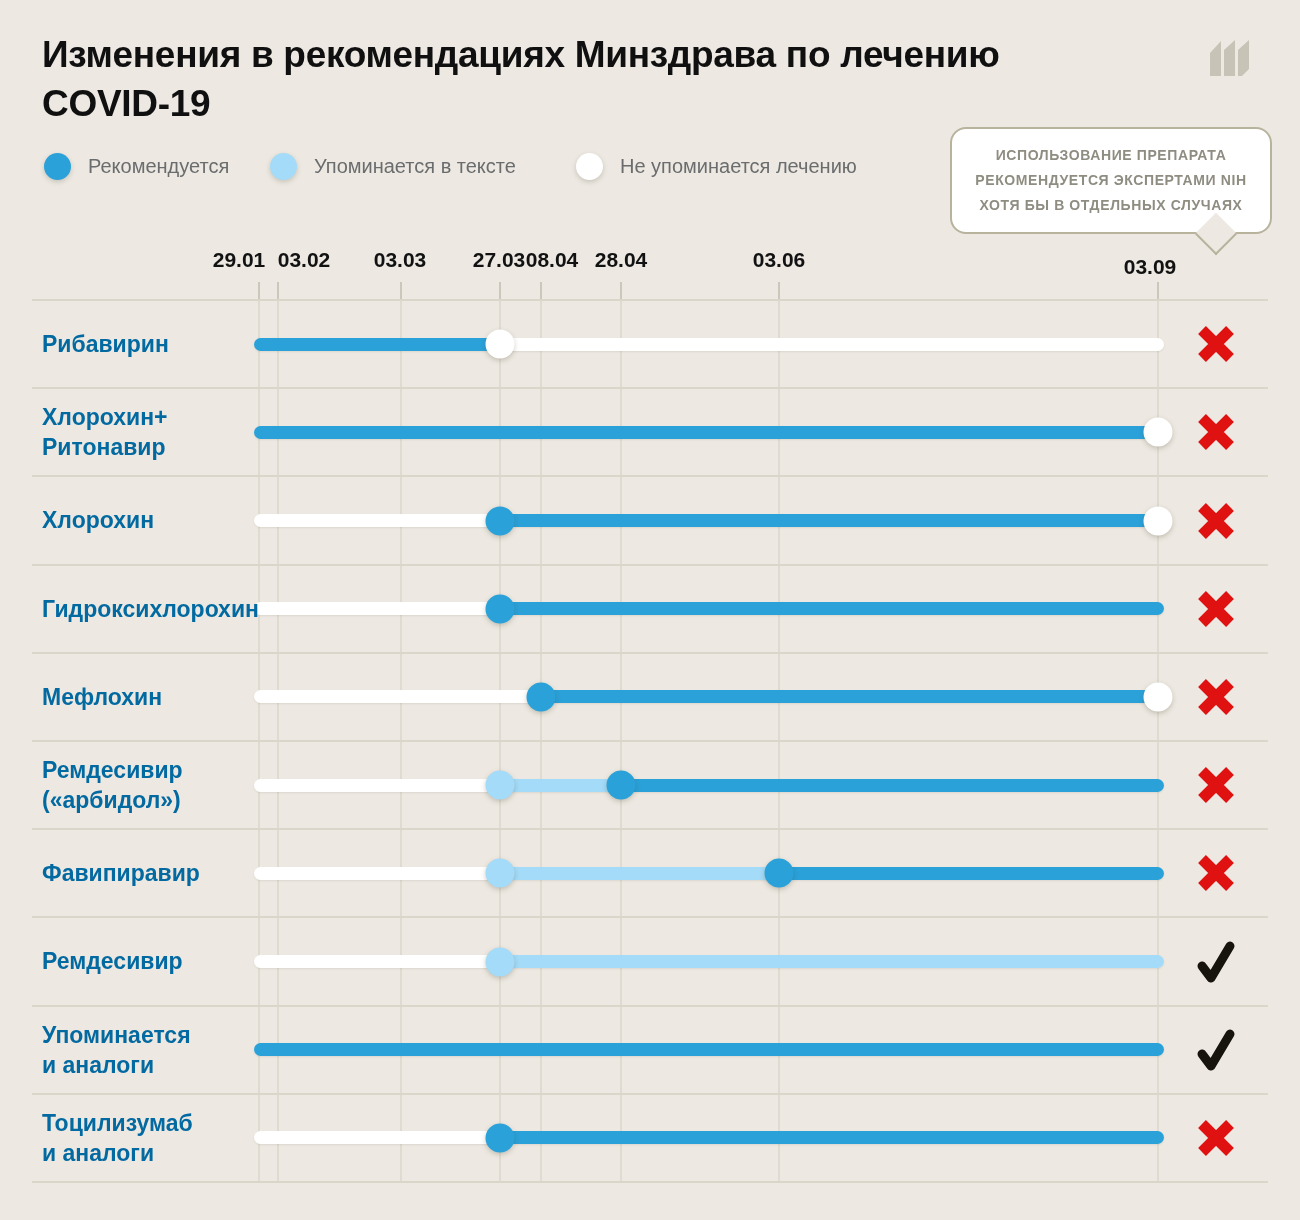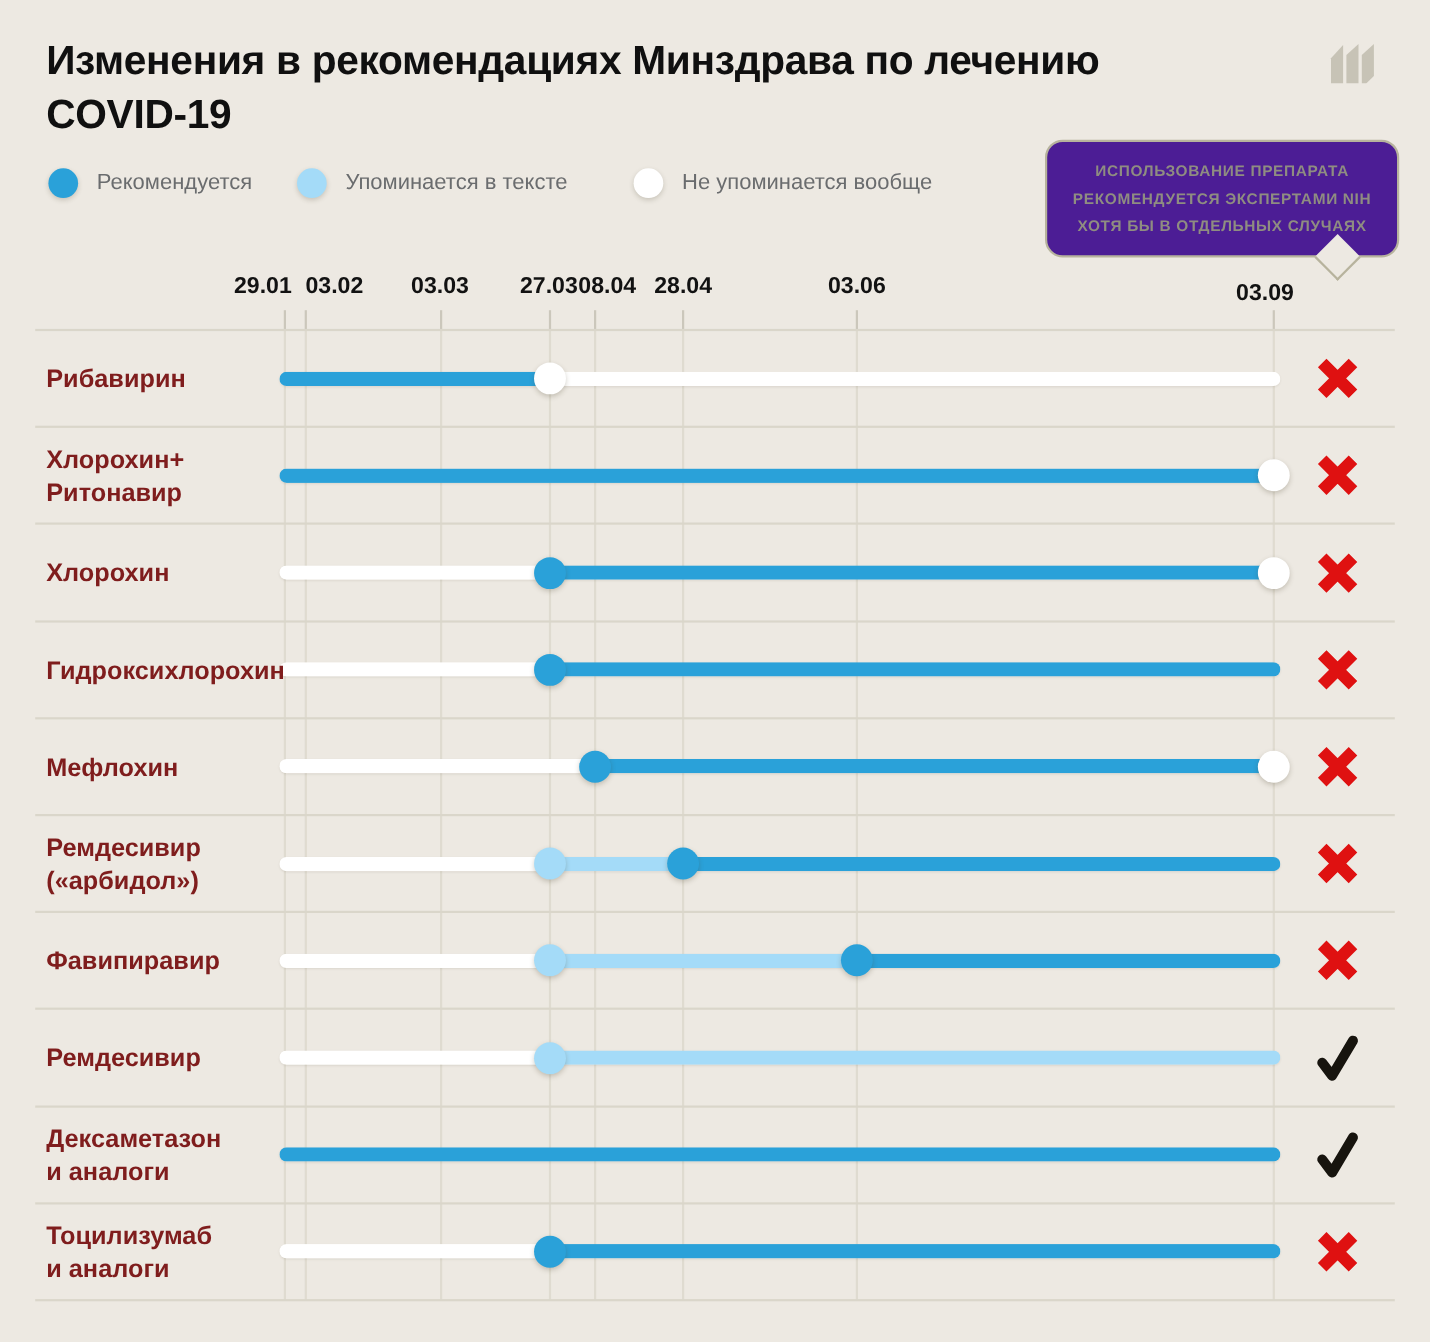--- a/index.html
+++ b/index.html
@@ -21,37 +21,37 @@
   .logo{position:absolute;left:1208px;top:36px;width:52px;height:40px;}
   
   .legend-item{position:absolute;top:151px;height:30px;display:flex;align-items:center;gap:17px;}
   .legend-dot{width:27px;height:27px;border-radius:50%;flex:0 0 auto;
     box-shadow:0 2px 5px rgba(70,62,40,.22);}
   .legend-label{font-size:20px;font-weight:500;color:#6a6c6e;white-space:nowrap;}
   
   .callout{
     position:absolute;left:950px;top:127px;width:322px;height:107px;
     box-sizing:border-box;border:2px solid #B7B39D;border-radius:16px;
-    background:#4c1d95;display:flex;flex-direction:column;justify-content:center;
+    background:#ffffff;display:flex;flex-direction:column;justify-content:center;
     text-align:center;z-index:3;
   }
   .callout-line{font-size:14px;line-height:25px;font-weight:700;color:#8F8D81;letter-spacing:0.6px;}
   .callout-tail{
     position:absolute;left:1201px;top:219px;width:28px;height:28px;
     background:#EDE9E2;border-right:2px solid #B7B39D;border-bottom:2px solid #B7B39D;
     transform:rotate(45deg);z-index:4;
   }
   
   .axis-label{position:absolute;transform:translateX(-50%);font-size:21px;font-weight:700;color:#121212;white-space:nowrap;}
   .tick{position:absolute;width:2px;background:#CBC7BB;}
   .gridline{position:absolute;width:2px;background:#DFDBD0;}
   .separator{position:absolute;left:32px;width:1236px;height:2px;background:#DAD6CA;}
   
   .row-label{position:absolute;left:42px;display:flex;flex-direction:column;justify-content:center;
-    font-size:23px;line-height:30px;font-weight:600;color:#7f1d1d;z-index:2;}
+    font-size:23px;line-height:30px;font-weight:600;color:#0369a1;z-index:2;}
   .track{position:absolute;height:13px;border-radius:7px;overflow:hidden;z-index:1;
     box-shadow:0 1px 2px rgba(70,62,40,.10);}
   .seg{position:absolute;top:0;height:13px;}
   .dot{position:absolute;width:29px;height:29px;border-radius:50%;
     transform:translate(-50%,-50%);z-index:2;box-shadow:0 2px 5px rgba(70,62,40,.25);}
   .status{position:absolute;transform:translate(-50%,-50%);z-index:2;width:44px;height:46px;
     display:flex;align-items:center;justify-content:center;}
 </style>
 </head>
 <body>
@@ -77,21 +77,21 @@
     <div class="legend-item" style="left:44px">
       <span class="legend-dot" style="background: rgb(42, 161, 217);"></span>
       <span class="legend-label">Рекомендуется</span>
     </div>
     <div class="legend-item" style="left:270px">
       <span class="legend-dot" style="background: rgb(164, 219, 248);"></span>
       <span class="legend-label">Упоминается в тексте</span>
     </div>
     <div class="legend-item" style="left:576px">
       <span class="legend-dot" style="background: rgb(255, 255, 255);"></span>
-      <span class="legend-label">Не упоминается вообще</span>
+      <span class="legend-label">Не упоминается лечению</span>
     </div>
   </div>
 
   <div class="callout">
     <div class="callout-line">ИСПОЛЬЗОВАНИЕ ПРЕПАРАТА</div>
     <div class="callout-line">РЕКОМЕНДУЕТСЯ ЭКСПЕРТАМИ NIH</div>
     <div class="callout-line">ХОТЯ БЫ В ОТДЕЛЬНЫХ СЛУЧАЯХ</div>
   </div>
   <div class="callout-tail"></div>
 
@@ -236,21 +236,21 @@
         <div class="seg" style="left: 0px; width: 246px; background: rgb(255, 255, 255);"></div>
         <div class="seg" style="left: 246px; width: 664px; background: rgb(164, 219, 248);"></div>
       </div>
       <div class="dot" style="left: 500px; top: 961.5px; background: rgb(164, 219, 248);"></div>
       <div class="status" style="left: 1216px; top: 961.5px;">
         <svg width="42" height="46" viewBox="0 0 42 46">
           <path d="M7 27 L16 39 L35 7" fill="none" stroke="#17140E" stroke-width="9" stroke-linecap="round" stroke-linejoin="round"></path>
         </svg>
       </div>
       <div class="row-label" style="top: 1005.6px; height: 88.2px;">
-        <div>Дексаметазон</div>
+        <div>Упоминается</div>
         <div>и аналоги</div>
       </div>
       <div class="track" style="left: 254px; width: 910px; top: 1043.2px;">
         <div class="seg" style="left: 0px; width: 910px; background: rgb(42, 161, 217);"></div>
       </div>
       <div class="status" style="left: 1216px; top: 1049.7px;">
         <svg width="42" height="46" viewBox="0 0 42 46">
           <path d="M7 27 L16 39 L35 7" fill="none" stroke="#17140E" stroke-width="9" stroke-linecap="round" stroke-linejoin="round"></path>
         </svg>
       </div>

